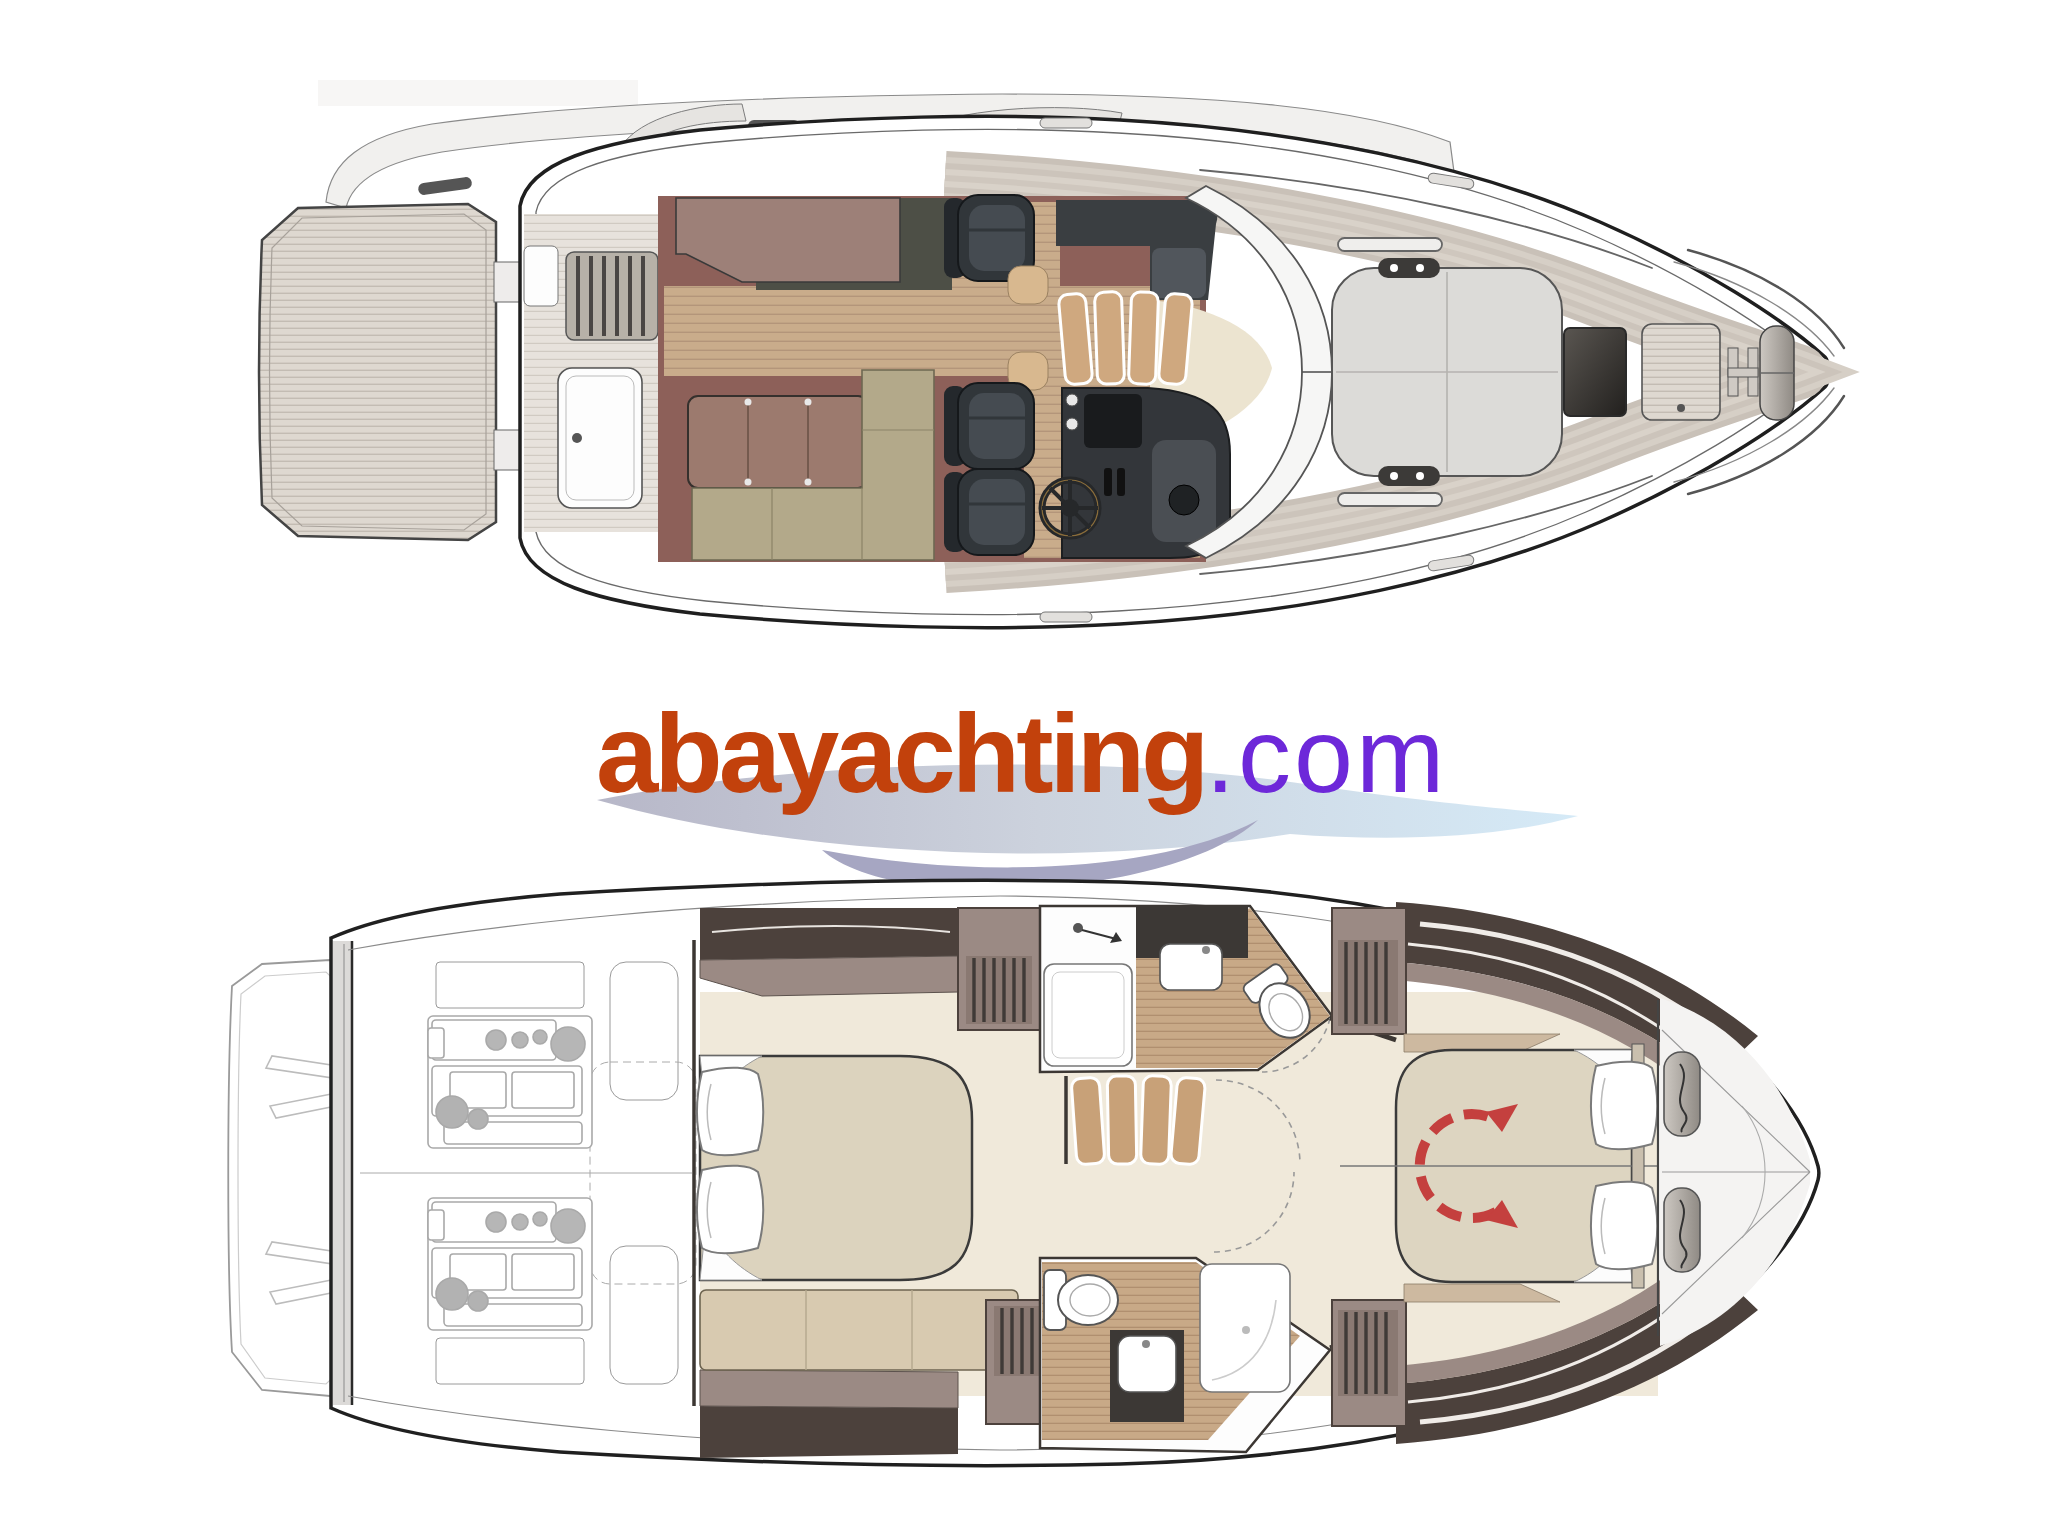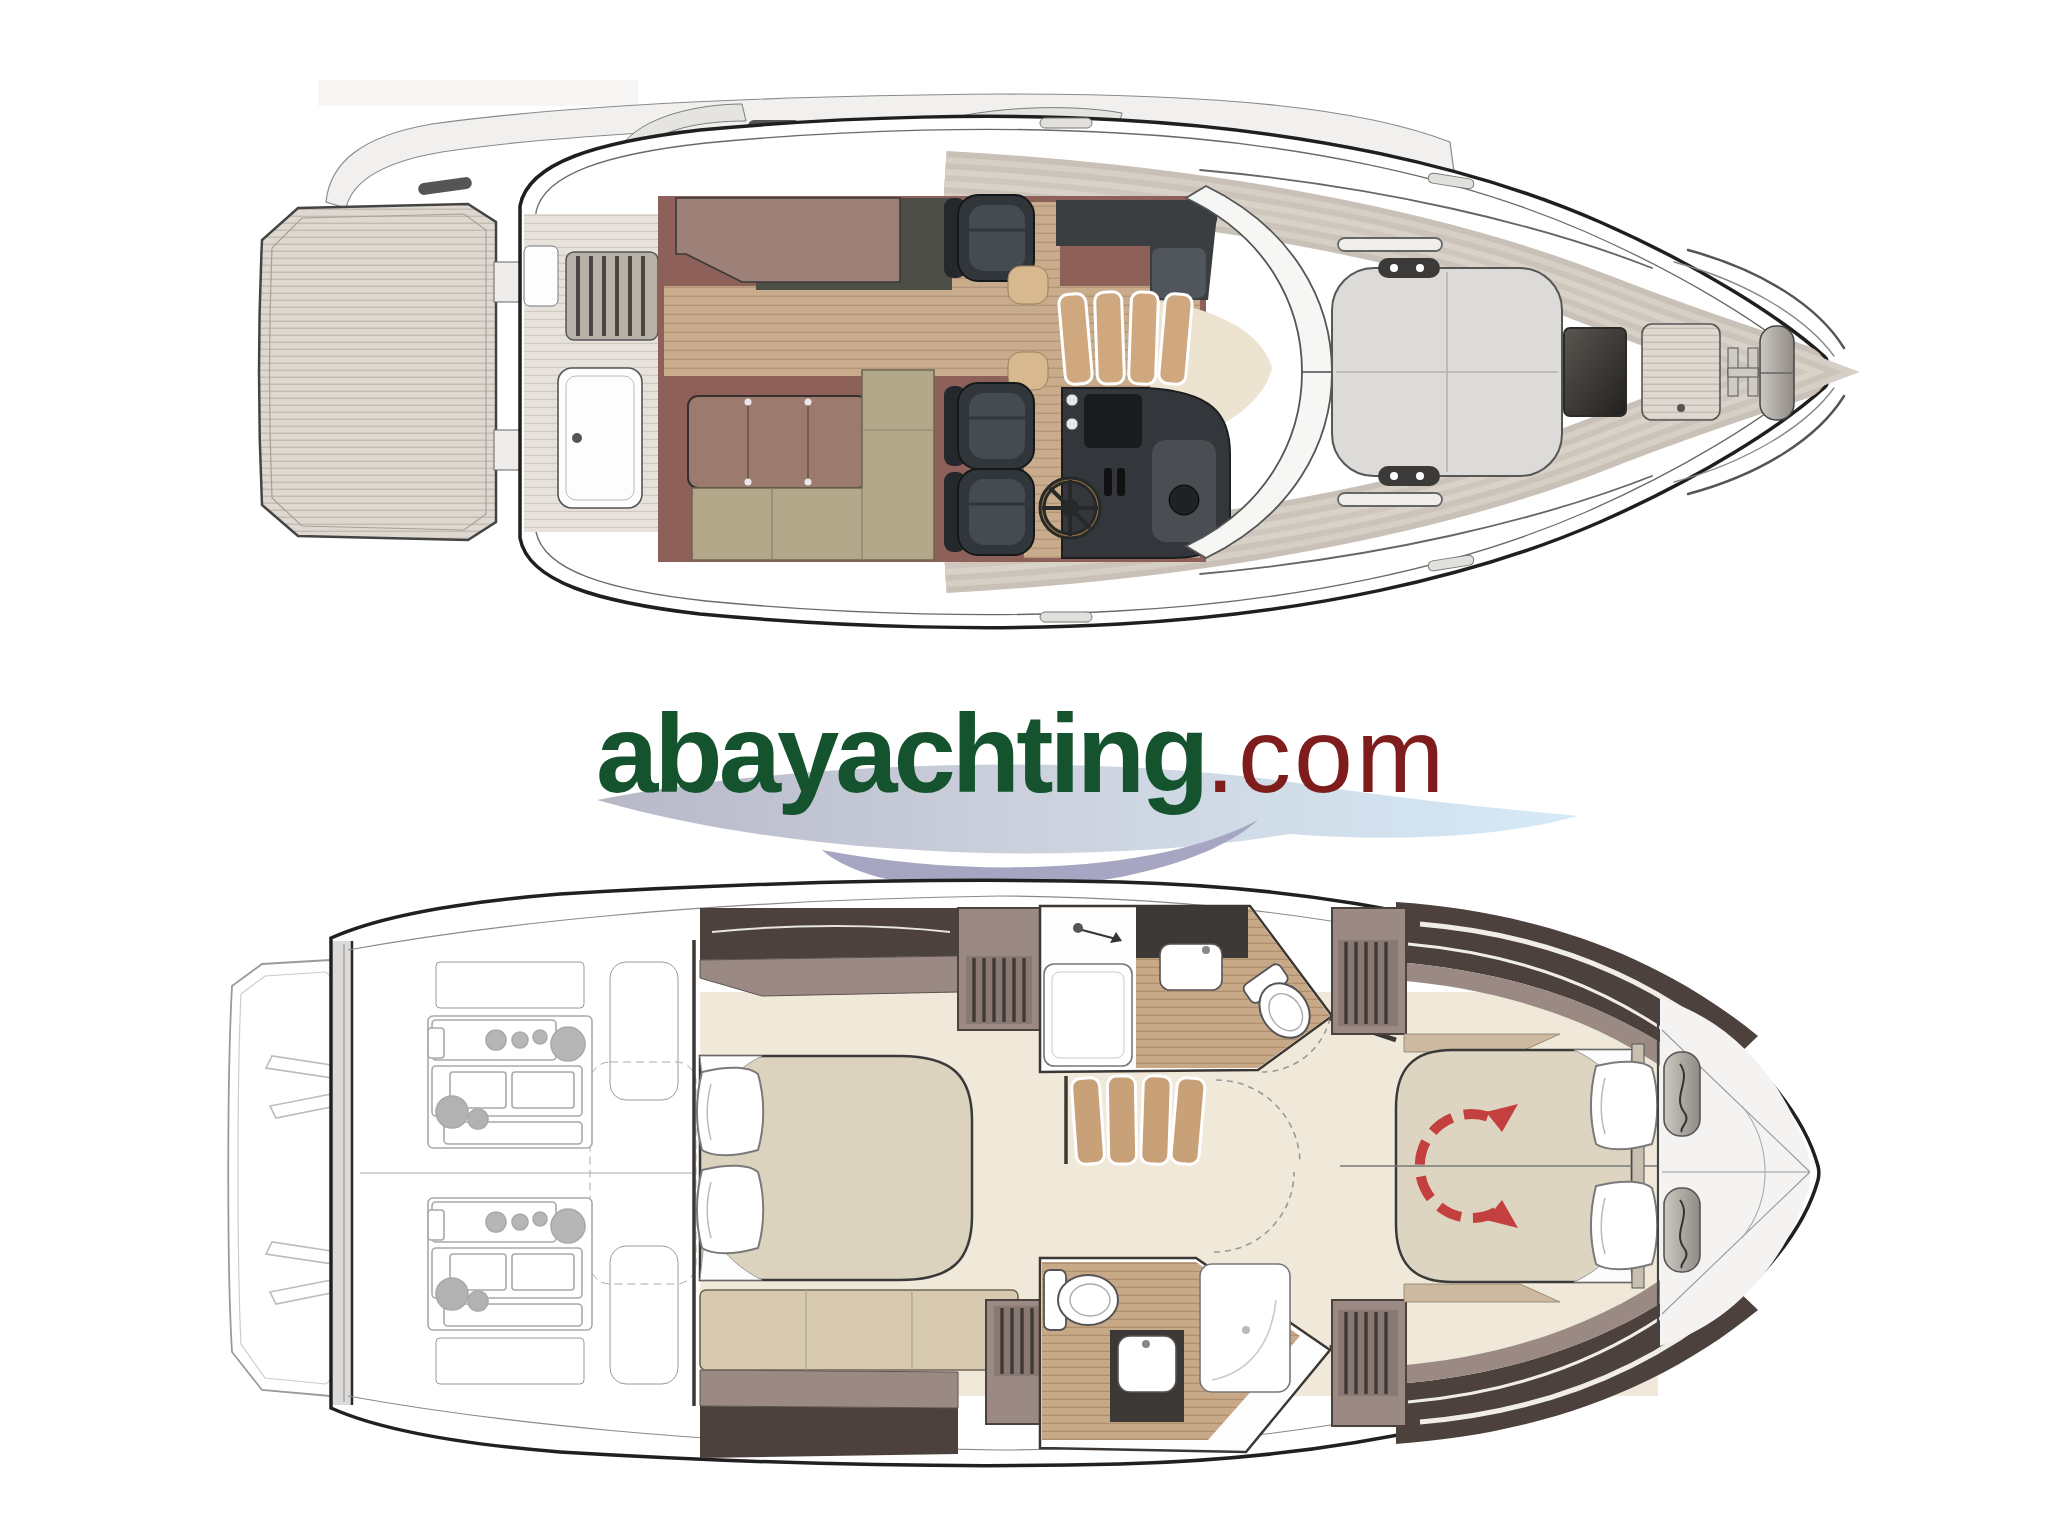--- a/index.html
+++ b/index.html
@@ -367,16 +367,16 @@
       </g>
       <g>
         <rect x="1664" y="1188" width="36" height="84" rx="17" fill="url(#pillGrad)" stroke="#555555" stroke-width="1.6"></rect>
         <path d="M 1680 1200 C 1692 1216 1672 1232 1684 1248 C 1692 1258 1678 1264 1682 1268" stroke="#333333" stroke-width="2" fill="none"></path>
       </g>
     </g>
   </g>
 </svg>
 
 <div class="logo">
-  <span class="brand" style="color: #14532d;">abayachting</span><span class="tld" style="color: #7f1d1d; text-align: center;">.com</span>
+  <span class="brand" style="color: #c2410c;">abayachting</span><span class="tld" style="color: #6d28d9; text-align: center;">.com</span>
 </div>
 
 </div>
 
 </body></html>

